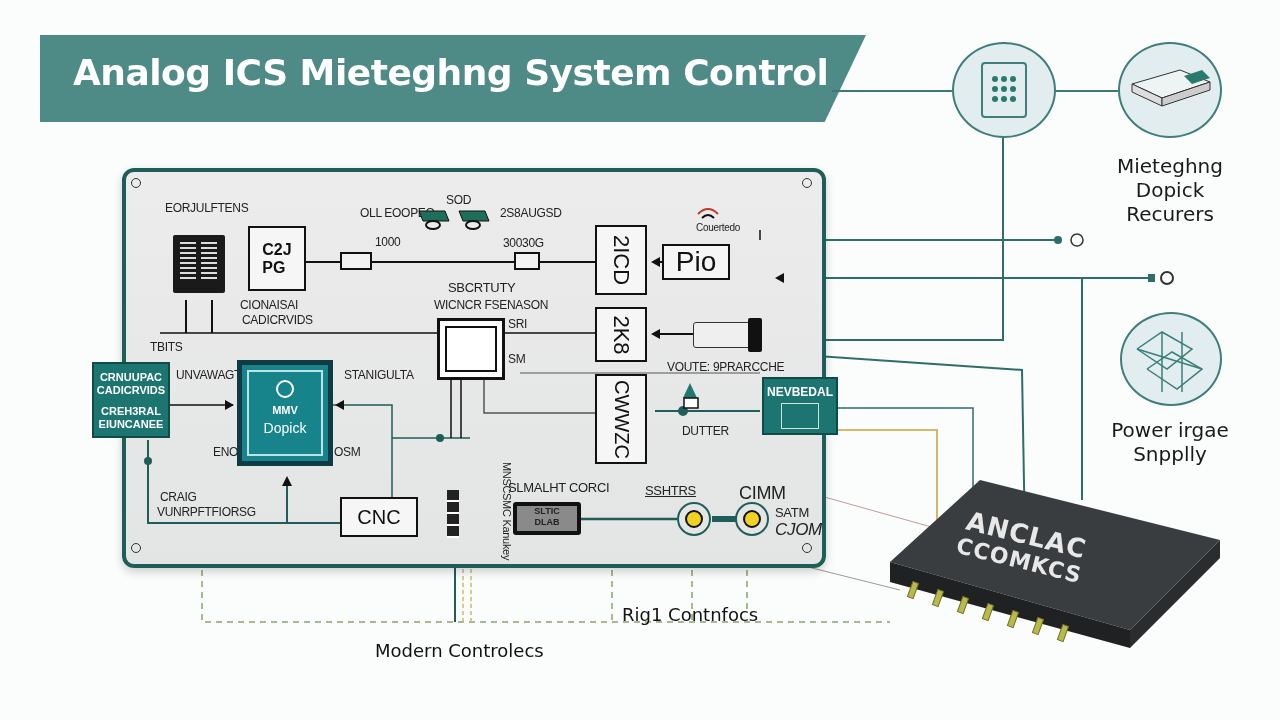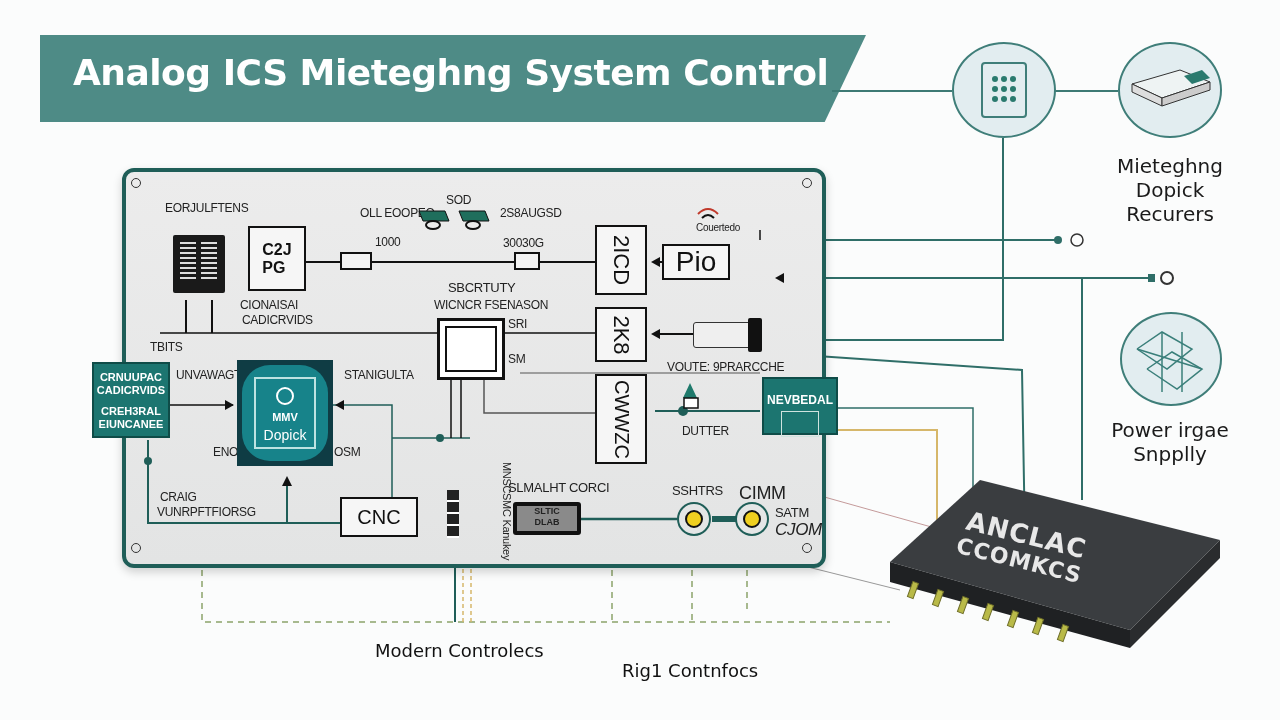--- a/index.html
+++ b/index.html
@@ -147,38 +147,38 @@
 <div class="abs lbl" style="left:696px;top:222px;font-size:10px;text-align:right;">Couertedo</div>
 <div class="abs box" style="left:662px;top:244px;width:68px;height:36px;font-size:28px;">Pio</div>
 
 <div class="abs" style="left:693px;top:322px;width:58px;height:26px;background:#efefef;border:1.5px solid #333;border-radius:3px;box-sizing:border-box;"></div>
 <div class="abs" style="left:748px;top:318px;width:14px;height:34px;background:#111;border-radius:2px;"></div>
 
 <div class="abs lbl" style="left:667px;top:360px;">VOUTE: 9PRARCCHE</div>
 <div class="abs lbl" style="left:682px;top:424px;">DUTTER</div>
 
 <div class="abs teal-box" style="left:762px;top:377px;width:76px;height:58px;">
-  <div style="margin-top:14px;">NEVBEDAL</div>
+  <div style="margin-top:6px;">NEVBEDAL</div>
   <div style="margin:4px auto 0;width:38px;height:26px;border:1.5px solid #cfe3df;box-sizing:border-box;"></div>
 </div>
 
 <div class="abs teal-box" style="left:92px;top:362px;width:78px;height:76px;font-size:11px;line-height:13px;padding-top:7px;">
   <div>CRNUUPAC</div>
   <div>CADICRVIDS</div>
   <div style="margin-top:8px;">CREH3RAL</div>
   <div>EIUNCANEE</div>
 </div>
 
 <div class="abs lbl" style="left:176px;top:368px;">UNVAWAGT</div>
 <div class="abs lbl" style="left:344px;top:368px;">STANIGULTA</div>
 <div class="abs lbl" style="left:213px;top:445px;">ENO</div>
 <div class="abs lbl" style="left:334px;top:445px;">OSM</div>
 
 <div class="abs" style="left:237px;top:360px;width:96px;height:106px;background:#0f3c44;box-sizing:border-box;padding:5px;">
-  <div style="width:100%;height:100%;background:#17838a;box-sizing:border-box;padding:12px;border-radius:28px;">
+  <div style="width:100%;height:100%;background:#17838a;box-sizing:border-box;padding:5px;">
     <div style="width:100%;height:100%;border:2px solid #bde3e2;box-sizing:border-box;color:#fff;text-align:center;font-size:13px;">
       <div style="margin:8px auto 6px;width:14px;height:14px;border:2px solid #fff;border-radius:50%;"></div>
       <div style="font-weight:bold;font-size:11px;">MMV</div>
       <div style="font-size:14px;margin-top:4px;">Dopick</div>
     </div>
   </div>
 </div>
 
 <div class="abs lbl" style="left:160px;top:490px;">CRAIG</div>
 <div class="abs lbl" style="left:157px;top:505px;">VUNRPFTFIORSG</div>
@@ -189,21 +189,21 @@
 <div class="abs lbl" style="left:458px;top:505px;transform:rotate(90deg);font-size:11px;">MNSCSMC Kanukey</div>
 
 <div class="abs lbl" style="left:508px;top:480px;font-size:13px;">SLMALHT CORCI</div>
 <div class="abs" style="left:513px;top:502px;width:68px;height:33px;background:#111;border-radius:3px;padding:4px;box-sizing:border-box;">
   <div style="background:#8a8a8a;width:100%;height:100%;color:#222;font-size:9px;text-align:center;line-height:11px;font-weight:bold;">
     <div>SLTIC</div>
     <div>DLAB</div>
   </div>
 </div>
 
-<div class="abs lbl" style="left:672px;top:483px;font-size:13px;">SSHTRS</div>
+<div class="abs lbl" style="left:645px;top:483px;font-size:13px;text-decoration:underline;">SSHTRS</div>
 <div class="abs lbl" style="left:739px;top:483px;font-size:18px;text-align:center;">CIMM</div>
 <div class="abs" style="left:677px;top:502px;width:34px;height:34px;border-radius:50%;background:#e4e6e6;border:2px solid #1f5e58;box-sizing:border-box;">
   <div style="margin:6px auto;width:18px;height:18px;border-radius:50%;background:#f0d020;border:2px solid #111;box-sizing:border-box;"></div>
 </div>
 <div class="abs" style="left:735px;top:502px;width:34px;height:34px;border-radius:50%;background:#e4e6e6;border:2px solid #1f5e58;box-sizing:border-box;">
   <div style="margin:6px auto;width:18px;height:18px;border-radius:50%;background:#f0d020;border:2px solid #111;box-sizing:border-box;"></div>
 </div>
 <div class="abs lbl" style="left:775px;top:505px;font-size:13px;">SATM</div>
 <div class="abs lbl" style="left:775px;top:520px;font-size:17px;font-style:italic;">CJOM</div>
 
@@ -265,13 +265,13 @@
     <rect x="105" y="134" width="6" height="16" transform="rotate(20 108 142)"></rect>
     <rect x="130" y="141" width="6" height="16" transform="rotate(20 133 149)"></rect>
     <rect x="155" y="148" width="6" height="16" transform="rotate(20 158 156)"></rect>
     <rect x="180" y="155" width="6" height="16" transform="rotate(20 183 163)"></rect>
   </g>
 </svg>
 <div class="abs" style="left:965px;top:520px;transform:rotate(14deg);color:#e8e8e8;font-family:'DejaVu Sans',sans-serif;font-weight:bold;font-size:26px;letter-spacing:1px;white-space:nowrap;">ANCLAC</div>
 <div class="abs" style="left:955px;top:548px;transform:rotate(14deg);color:#e8e8e8;font-family:'DejaVu Sans',sans-serif;font-weight:bold;font-size:22px;letter-spacing:1px;white-space:nowrap;">CCOMKCS</div>
 
 <div class="abs foot-lbl" style="left:375px;top:640px;">Modern Controlecs</div>
-<div class="abs foot-lbl" style="left:622px;top:660px;">Rig1 Contnfocs</div>
+<div class="abs foot-lbl" style="left:622px;top:604px;">Rig1 Contnfocs</div>
 
 </body></html>

